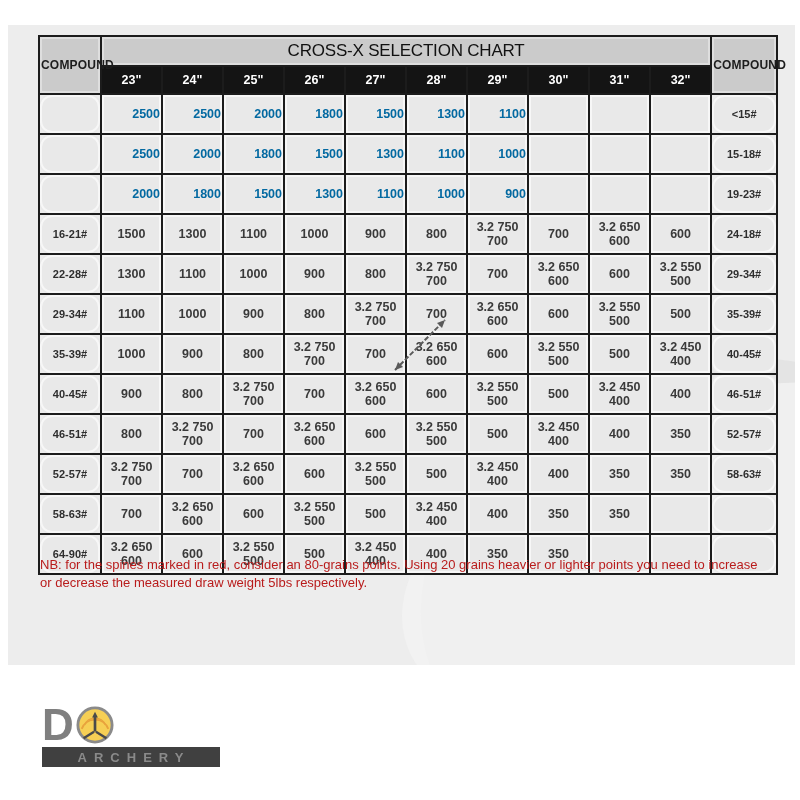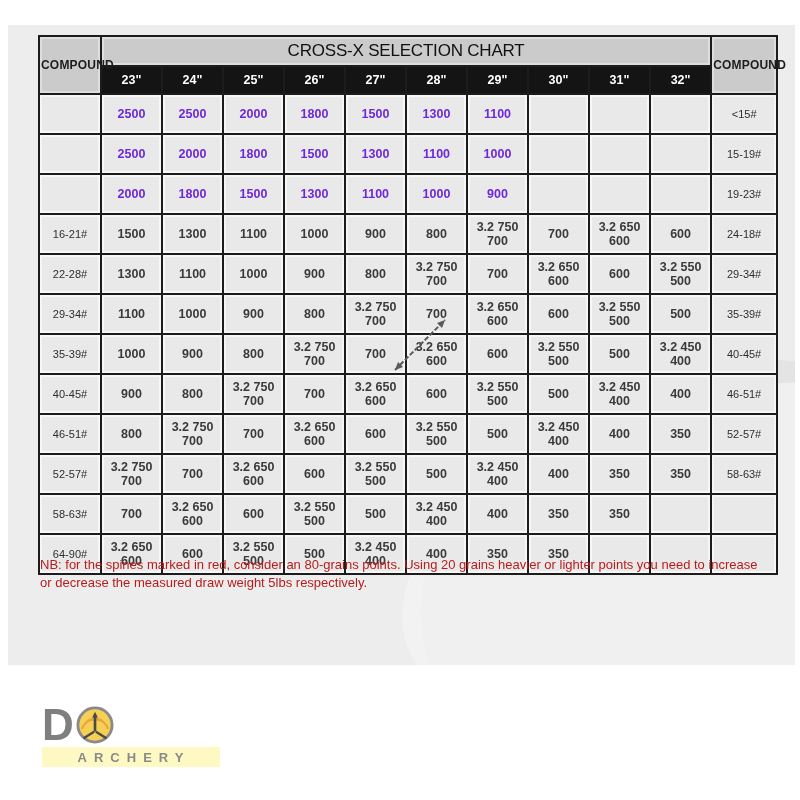--- a/index.html
+++ b/index.html
@@ -11,32 +11,32 @@
   .swoosh2{position:absolute;right:-240px;bottom:-60px;width:640px;height:330px;background:#f3f3f3;border-radius:50%;transform:rotate(-14deg);opacity:.8;}
 
   table.chart{position:absolute;left:38px;top:35px;width:740px;border-collapse:collapse;table-layout:fixed;}
   table.chart th,table.chart td{border:2px solid #1c1c1c;text-align:center;vertical-align:middle;padding:2px 1px;}
 
   th.corner,th.side{background:#cbcbcb;box-shadow:inset 0 0 0 2px #dedede;font-size:12px;font-weight:bold;color:#1d1d1d;letter-spacing:.2px;}
   th.title{background:#cbcbcb;box-shadow:inset 0 0 0 2px #dedede;font-size:17px;font-weight:normal;color:#111;letter-spacing:-.2px;height:24px;}
   th.size{background:#141414;color:#ffffff;font-size:12.5px;font-weight:bold;height:22px;border-left-color:#141414;border-right-color:#141414;}
 
   td.cell{background:#e9e9e9;box-shadow:inset 0 0 0 2px #f7f7f7;height:34px;font-size:12.5px;font-weight:bold;color:#3a3a3a;white-space:pre-line;line-height:1.15;}
-  td.cell.red{color:#6d28d9;}
-  td.label{background:#e9e9e9;box-shadow:inset 0 0 0 2px #f7f7f7;height:34px;font-size:11px;font-weight:normal;color:#2e2e2e;}
+  td.cell.red{color:#0369a1;text-align:right;}
+  td.label{background:#e9e9e9;box-shadow:inset 0 0 0 2px #f7f7f7;height:34px;font-size:11px;font-weight:bold;color:#2e2e2e;border-radius:12px;}
 
   .annotation-arrow{position:absolute;left:385px;top:308px;pointer-events:none;}
 
   .notes{position:absolute;left:40px;top:556px;width:728px;font-size:13px;line-height:1.42;color:#b91c1c;}
   .notes p{margin:0;}
 
   .logo{position:absolute;left:42px;top:706px;width:200px;}
   .logo-word{display:flex;align-items:center;gap:1px;}
   .logo-word .ltr{font-size:44px;font-weight:bold;color:#7f7f7f;letter-spacing:1px;line-height:38px;}
-  .logo-band{margin-top:3px;background:#fef9c3;color:#8a8a8a;font-weight:bold;font-size:13px;letter-spacing:7px;text-align:center;padding:3px 0 2px 6px;width:172px;}
+  .logo-band{margin-top:3px;background:#404040;color:#8a8a8a;font-weight:bold;font-size:13px;letter-spacing:7px;text-align:center;padding:3px 0 2px 6px;width:172px;}
 </style>
 </head>
 <body>
 
 <div class="canvas">
 
   <div class="panel">
     <div class="swoosh1"></div>
     <div class="swoosh2"></div>
   </div>
@@ -95,21 +95,21 @@
           <td class="cell red">2500</td>
           <td class="cell red">2000</td>
           <td class="cell red">1800</td>
           <td class="cell red">1500</td>
           <td class="cell red">1300</td>
           <td class="cell red">1100</td>
           <td class="cell red">1000</td>
           <td class="cell red"></td>
           <td class="cell red"></td>
           <td class="cell red"></td>
-          <td class="label">15-19#</td>
+          <td class="label">15-18#</td>
         </tr>
         <tr>
           <td class="label"></td>
           <td class="cell red">2000</td>
           <td class="cell red">1800</td>
           <td class="cell red">1500</td>
           <td class="cell red">1300</td>
           <td class="cell red">1100</td>
           <td class="cell red">1000</td>
           <td class="cell red">900</td>

